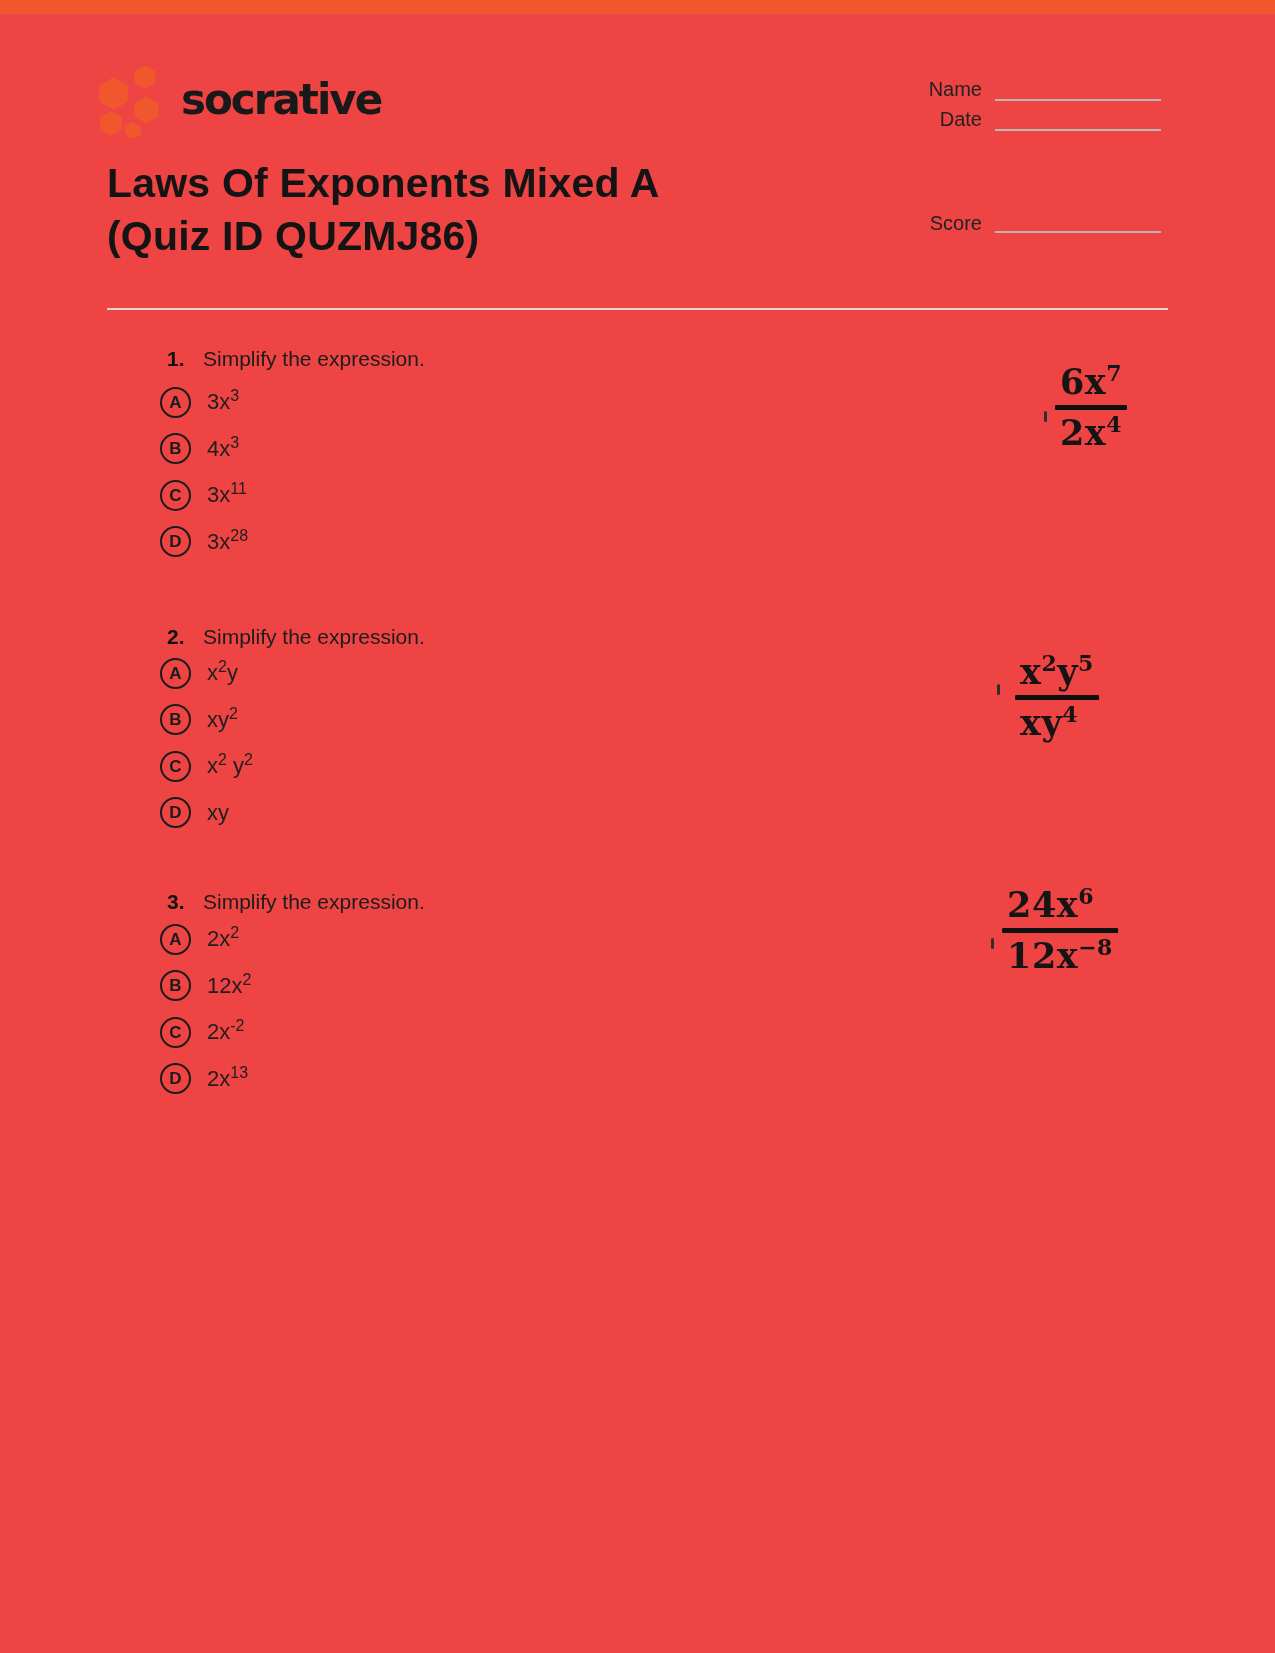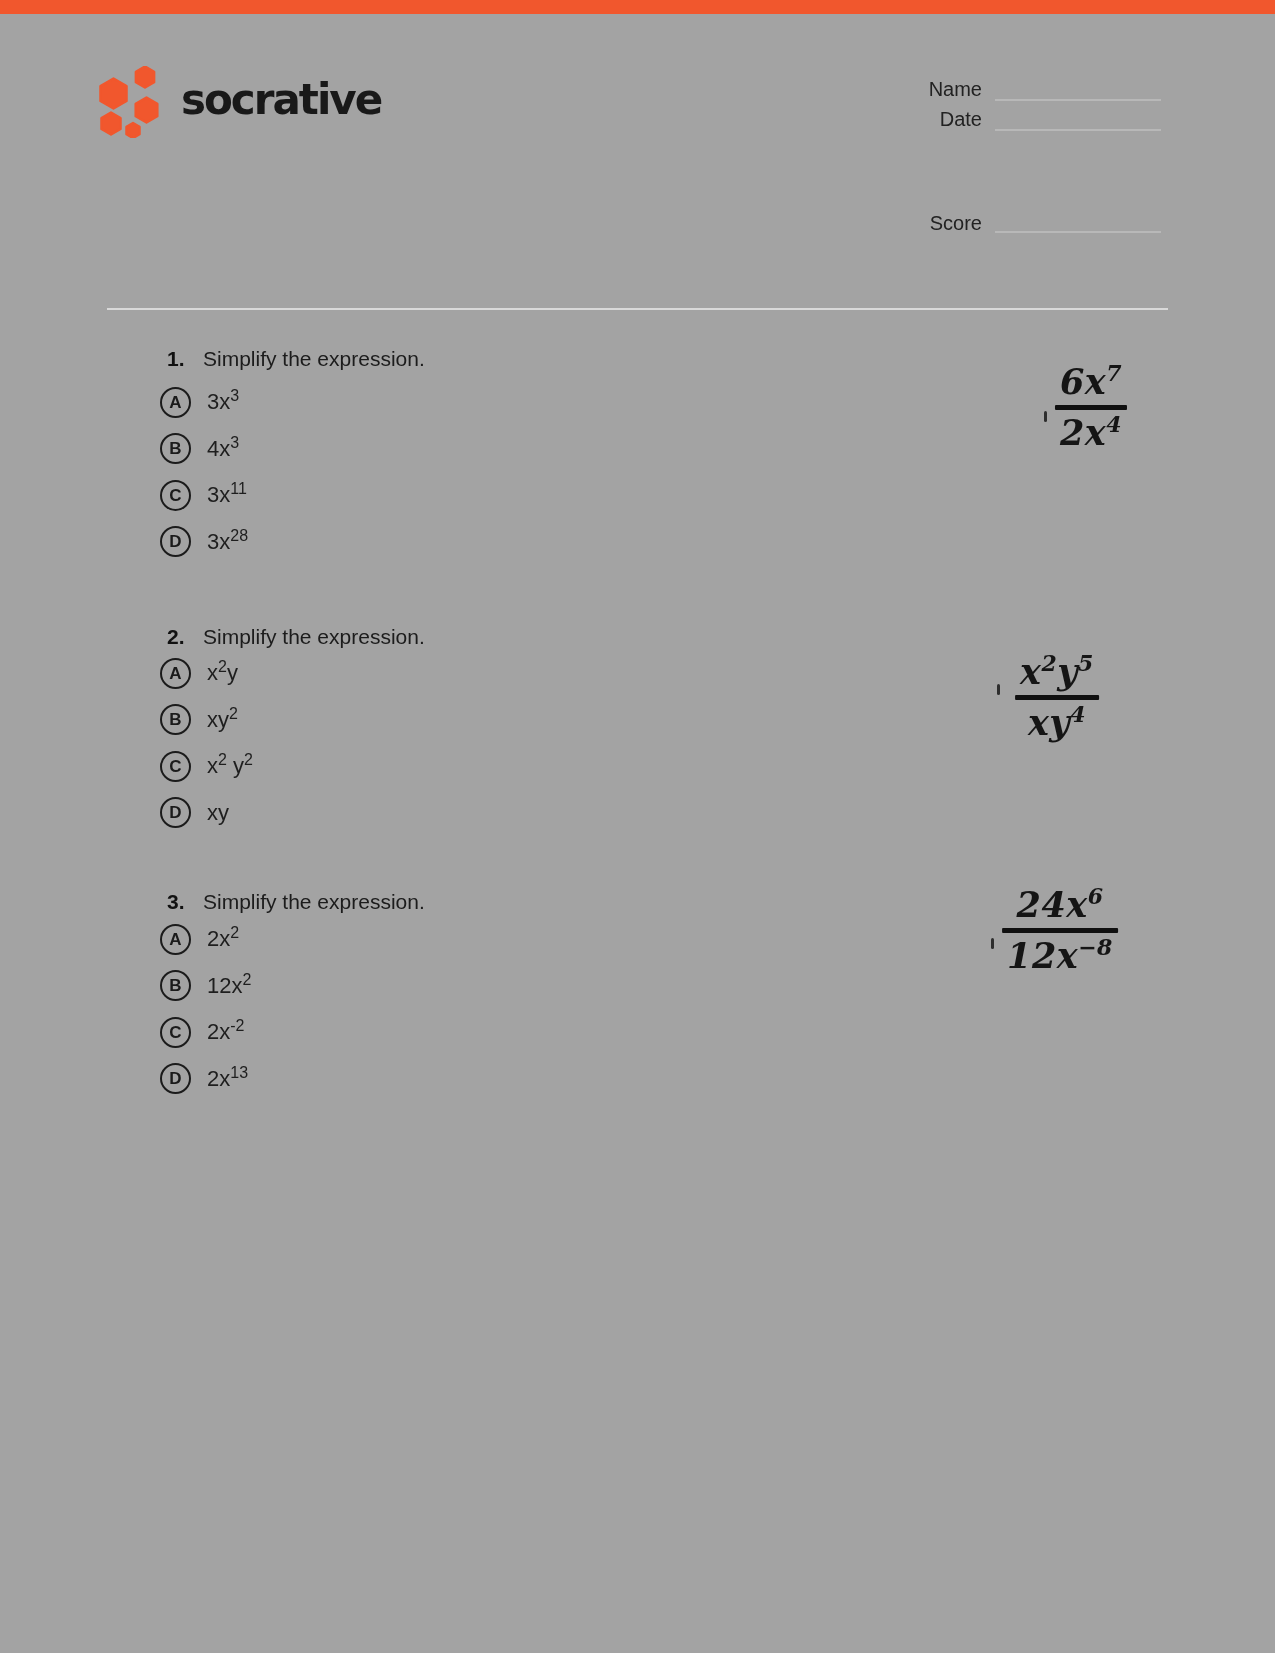--- a/index.html
+++ b/index.html
@@ -5,21 +5,21 @@
   :root{
     --accent:#F1572D;
     --ink:#1B1B1B;
     --blank:#B8B8B8;
     --divider:#D9D9D9;
   }
   html,body{margin:0;padding:0;background:#fff;}
   .page{
     position:relative;
     width:1275px;height:1653px;
-    background:#a3a3a3;
+    background:#ef4444;
     overflow:hidden;
     font-family:"Liberation Sans", sans-serif;
     color:var(--ink);
   }
   .top-bar{
     position:absolute;left:0;top:0;width:1275px;height:14px;
     background:var(--accent);
   }
   
   .logo-mark{
@@ -68,23 +68,23 @@
     flex:0 0 31px;
   }
   .opt-letter{font-size:17px;font-weight:700;color:#1b1b1b;line-height:1;}
   .opt-expr{
     margin-left:16px;font-size:22px;color:#1e1e1e;white-space:pre;
   }
   .opt-expr sup{font-size:16px;line-height:0;}
   
   .frac{
     position:absolute;transform:translateX(-50%);
-    text-align:center;
+    text-align:left;
     font-family:"DejaVu Serif", serif;
-    font-style:italic;font-weight:700;color:#151515;
+    font-weight:700;color:#151515;
   }
   .frac .num,.frac .den{
     font-size:35px;line-height:42px;white-space:nowrap;padding:0 5px;
     letter-spacing:0.5px;
   }
   .frac sup{font-size:22px;line-height:0;}
   .frac .bar{height:4.5px;background:#101010;margin:2px 0 2px;border-radius:1px;}
   .stray-mark{
     position:absolute;width:3px;height:11px;background:#2e2e2e;border-radius:1.5px;
   }
@@ -107,20 +107,21 @@
   </svg>
   <span class="logo-text">socrative</span>
 
   <span class="field-label" style="top:78px">Name</span>
   <span class="blank-line" style="top:99px"></span>
   <span class="field-label" style="top:108px">Date</span>
   <span class="blank-line" style="top:129px"></span>
   <span class="field-label" style="top:212px">Score</span>
   <span class="blank-line" style="top:231px"></span>
 
+  <h1 class="page-title"><span>Laws Of Exponents Mixed A</span><br><span>(Quiz ID QUZMJ86)</span></h1>
 
   <div class="divider"></div>
 
   <div id="questions">
       <div class="q-header" style="top: 346px;"><span class="q-num">1.</span><span class="q-prompt">Simplify the expression.</span></div>
       <div class="opt" style="top: 385px;">
         <span class="opt-circle">
           <span class="opt-letter">A</span>
         </span>
         <span class="opt-expr">3x<sup>3</sup></span>

